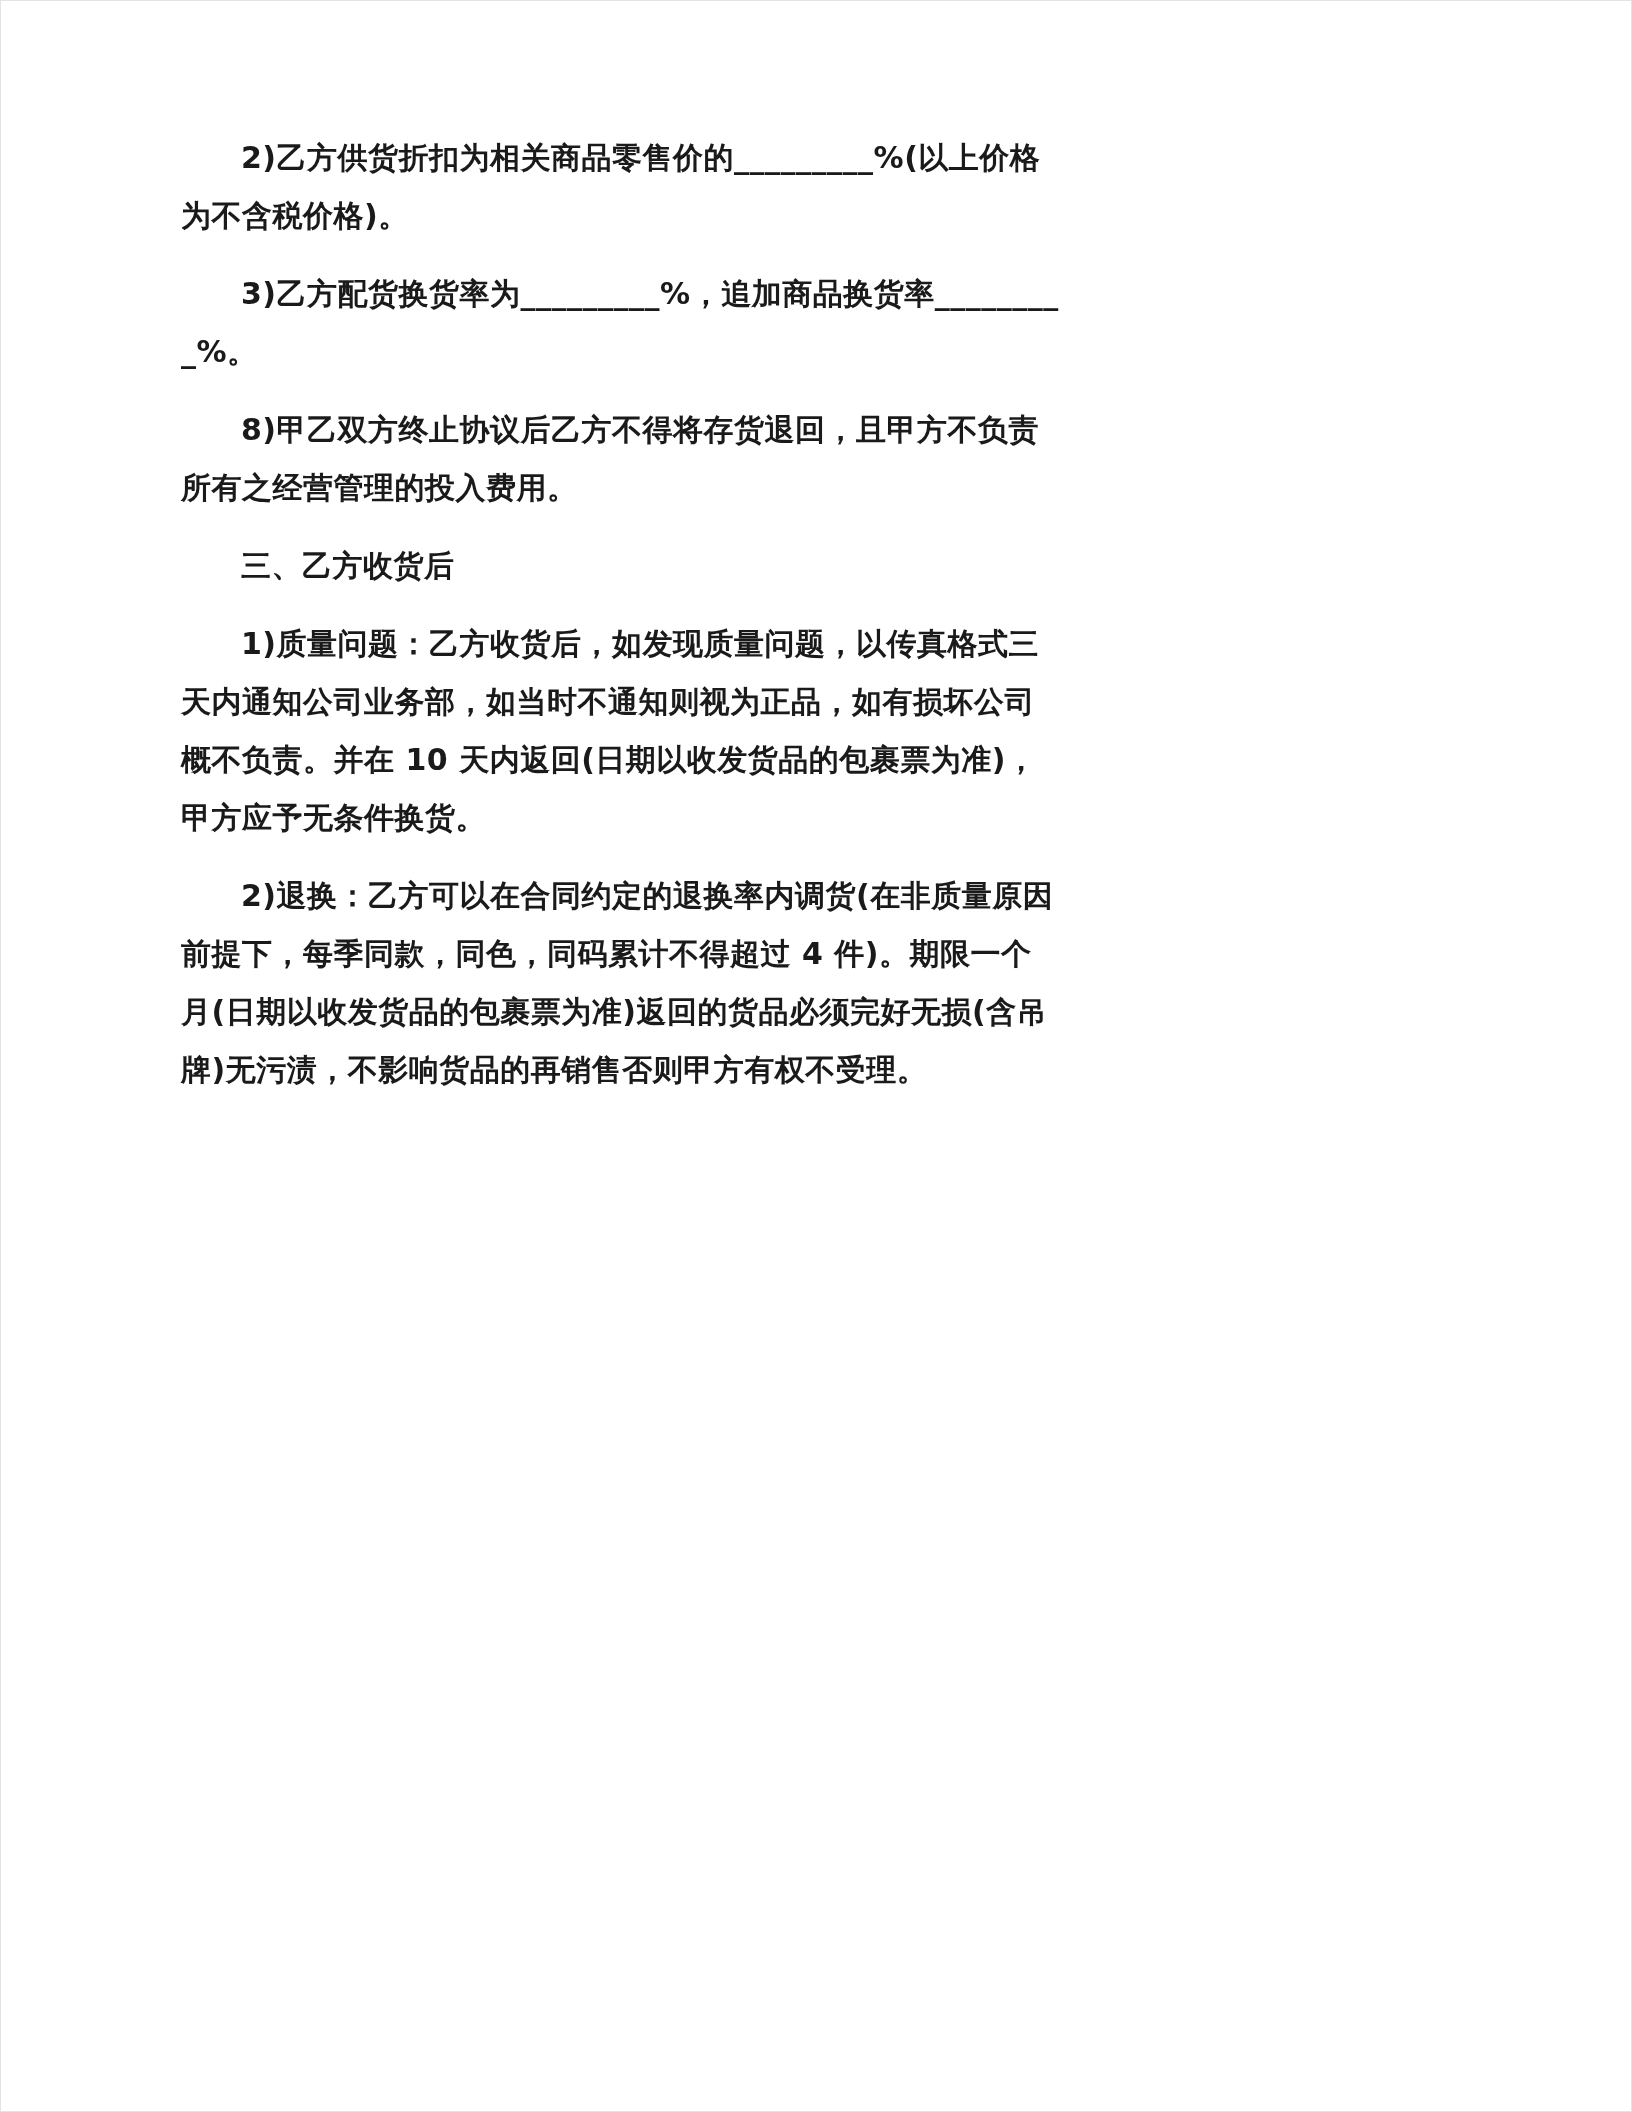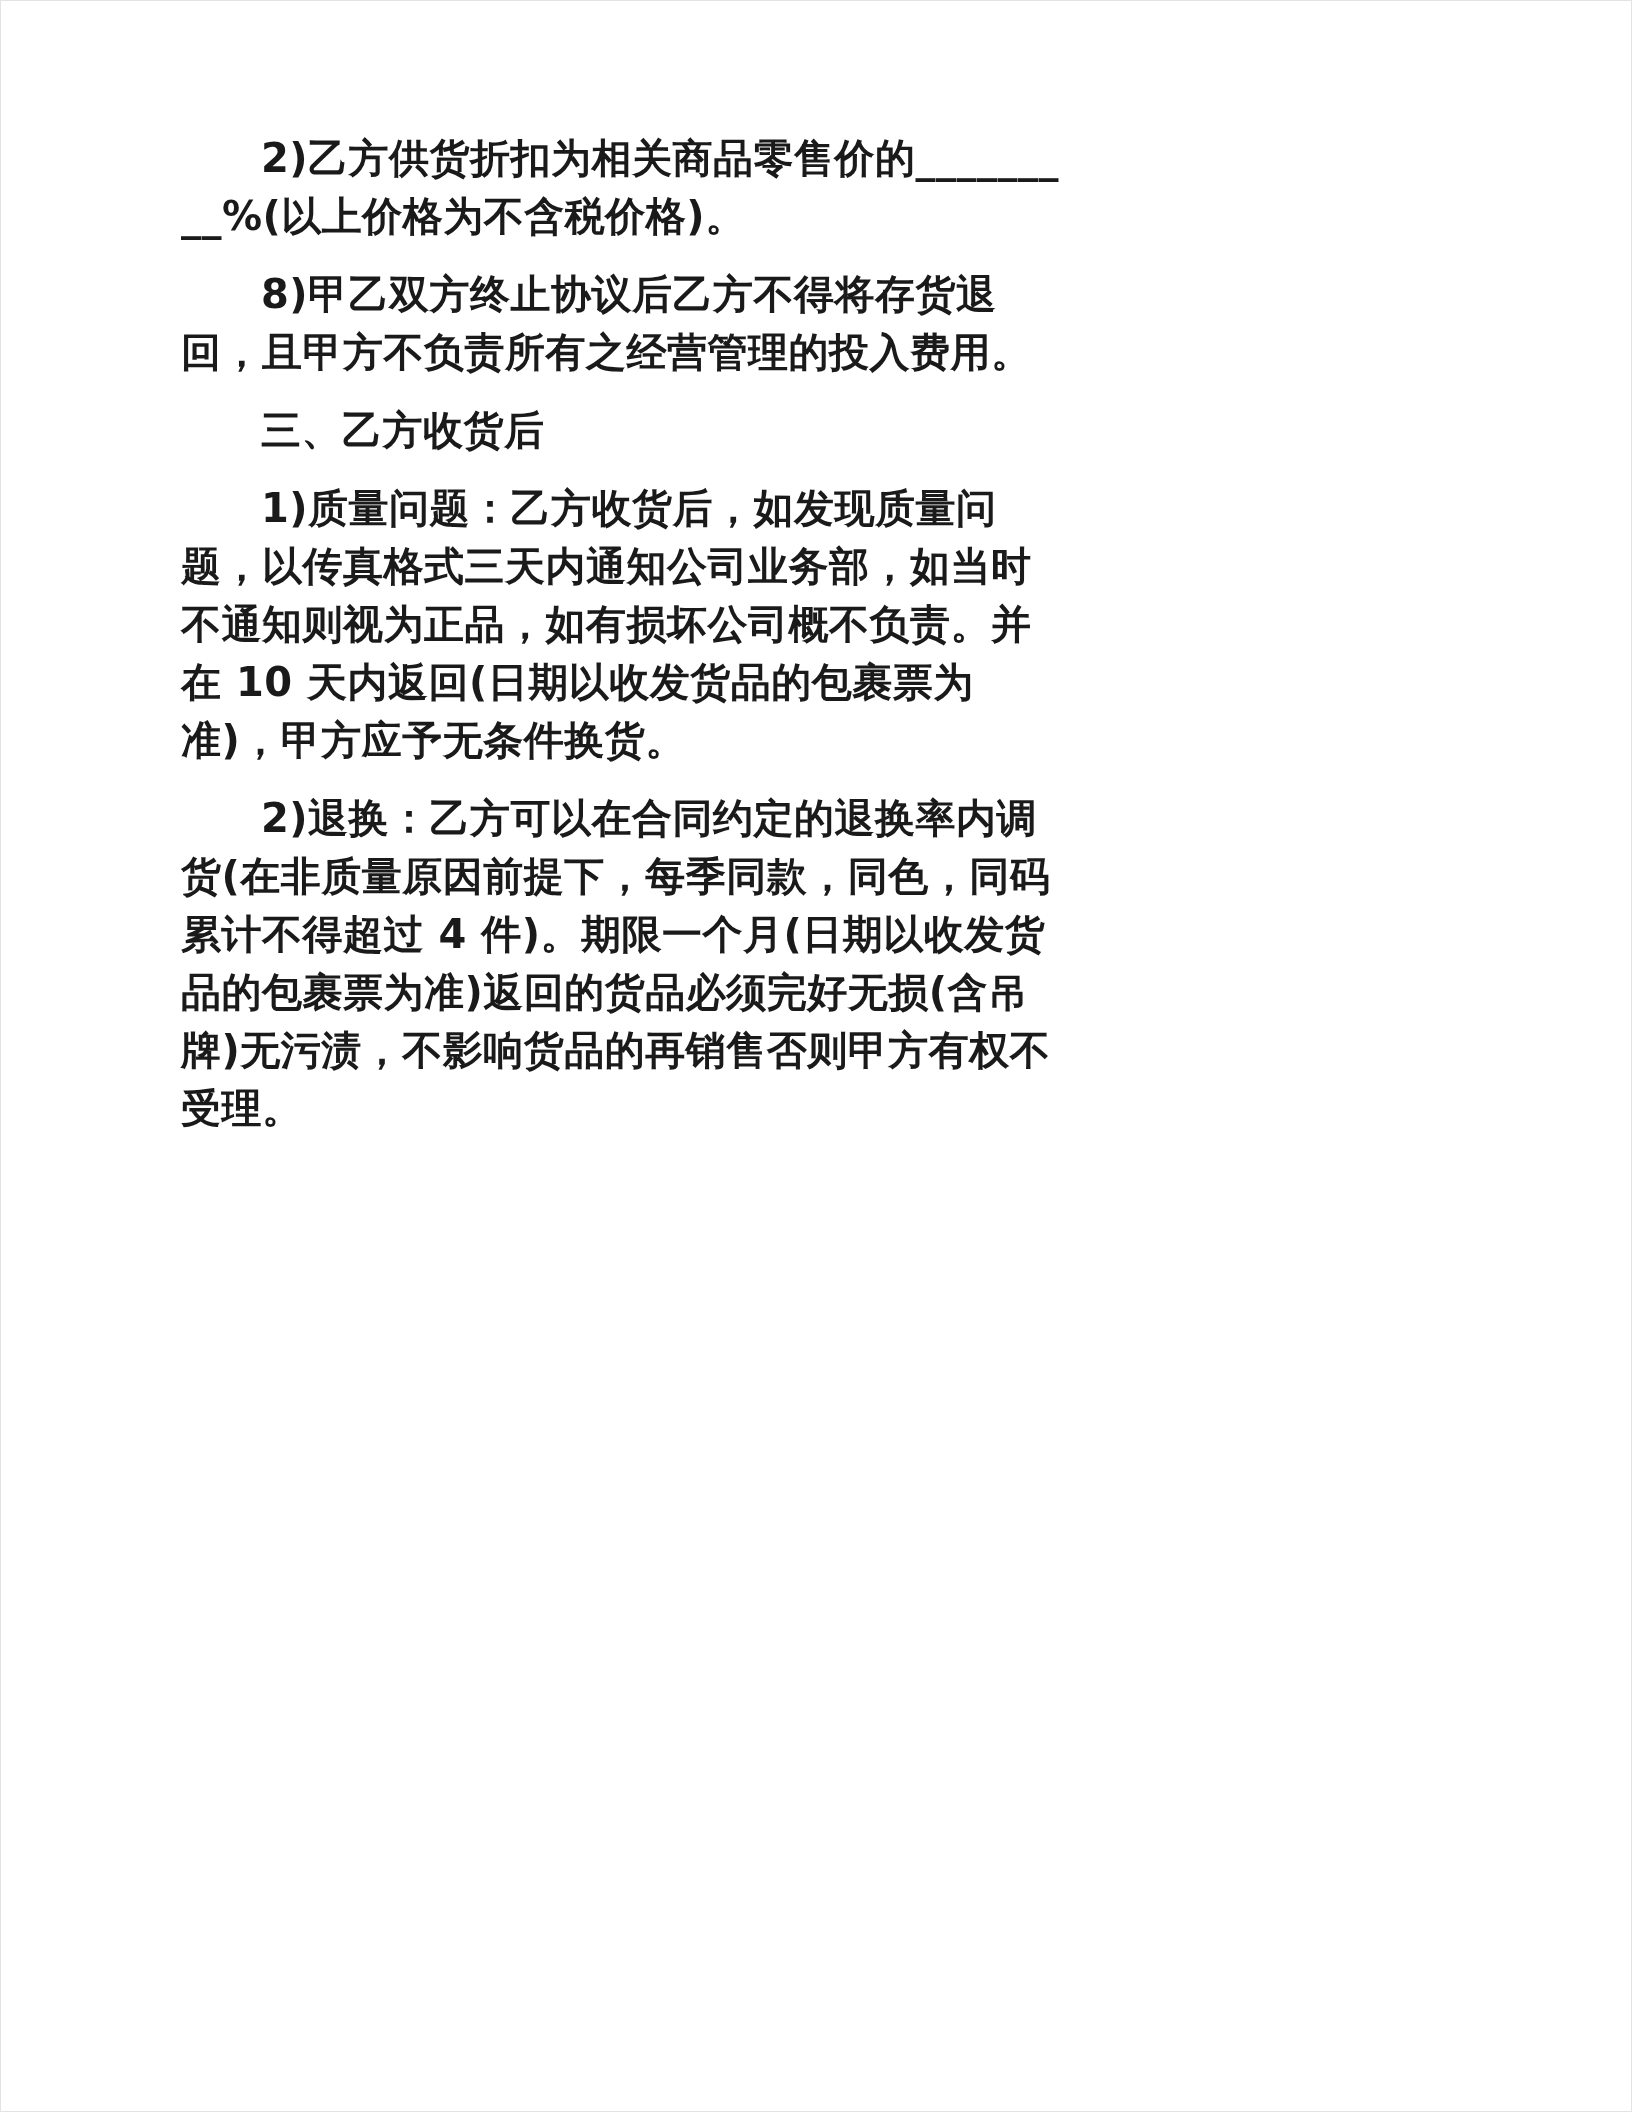--- a/index.html
+++ b/index.html
@@ -22,21 +22,21 @@
     border: 1px solid #e3e3e3;
     padding: 128px 120px 0 180px;
     overflow: hidden;
   }
 
   .doc-body {
     width: 880px;
   }
 
   .para {
-    font-size: 40px;
+    font-size: 30px;
     line-height: 58px;
     font-weight: 600;
     text-indent: 2em;
     margin-bottom: 20px;
     letter-spacing: 0.5px;
     word-break: break-all;
     text-align: left;
   }
 
   .para.heading {
@@ -44,20 +44,21 @@
   }
 </style>
 </head>
 <body>
 
 <div class="page">
   <div class="doc-body">
 
     <p class="para">2)乙方供货折扣为相关商品零售价的_________%(以上价格为不含税价格)。</p>
 
+    <p class="para">3)乙方配货换货率为_________%，追加商品换货率_________%。</p>
 
     <p class="para">8)甲乙双方终止协议后乙方不得将存货退回，且甲方不负责所有之经营管理的投入费用。</p>
 
     <p class="para heading">三、乙方收货后</p>
 
     <p class="para">1)质量问题：乙方收货后，如发现质量问题，以传真格式三天内通知公司业务部，如当时不通知则视为正品，如有损坏公司概不负责。并在 10 天内返回(日期以收发货品的包裹票为准)，甲方应予无条件换货。</p>
 
     <p class="para">2)退换：乙方可以在合同约定的退换率内调货(在非质量原因前提下，每季同款，同色，同码累计不得超过 4 件)。期限一个月(日期以收发货品的包裹票为准)返回的货品必须完好无损(含吊牌)无污渍，不影响货品的再销售否则甲方有权不受理。</p>
 
 

